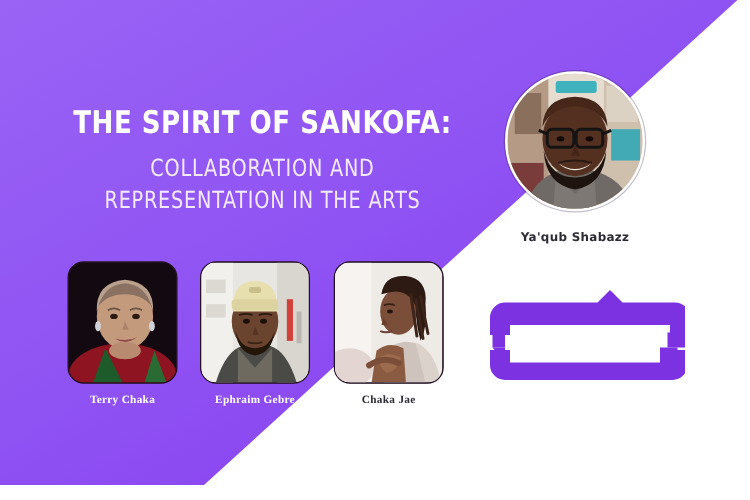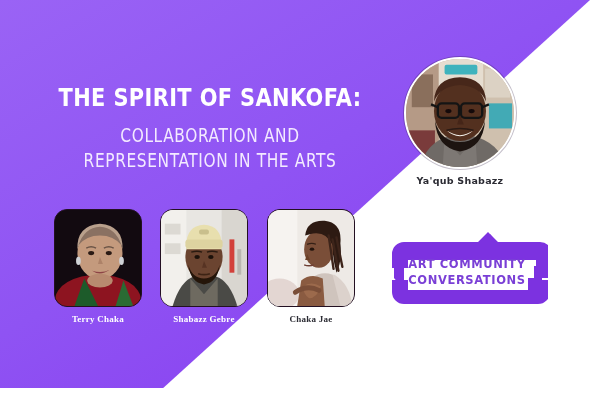--- a/index.html
+++ b/index.html
@@ -91,21 +91,21 @@
   .host-photo {
     width:112px; height:112px;
     border-radius:50%;
     overflow:hidden;
     border:2.5px solid #ffffff;
     box-shadow:0 0 0 1px rgba(40,20,60,.28);
     background:#d8c7b6;
   }
   .host-photo svg { display:block; width:100%; height:100%; }
   .host-name {
-    margin-top:6px;
+    margin-top:16px;
     text-align:center;
     width:112px;
     font-family:"DejaVu Sans","Liberation Sans", sans-serif;
     font-size:9.5px;
     font-weight:bold;
     letter-spacing:0.25px;
     color:#2b2b33;
     white-space:nowrap;
   }
 
@@ -193,21 +193,21 @@
           <rect x="39" y="20" width="10" height="5" rx="2" fill="#c9bf8c"></rect>
           <ellipse cx="37" cy="48" rx="2.8" ry="2" fill="#1c110a"></ellipse>
           <ellipse cx="51" cy="48" rx="2.8" ry="2" fill="#1c110a"></ellipse>
           <path d="M31 43 Q37 41 42 43" stroke="#2a1a10" stroke-width="1.5" fill="none"></path>
           <path d="M47 43 Q52 41 58 43" stroke="#2a1a10" stroke-width="1.5" fill="none"></path>
           <path d="M44 52 L42 59 L47 59 Z" fill="#573323"></path>
           <path d="M28 56 Q30 74 44 76 Q58 74 60 56 Q56 70 44 70 Q32 70 28 56 Z" fill="#241509"></path>
           <path d="M38 65 Q44 67 50 65" stroke="#3d2314" stroke-width="1.6" fill="none"></path>
         </svg>
       </div>
-      <div class="thumb-name">Shabazz Gebre</div>
+      <div class="thumb-name">Ephraim Gebre</div>
     </div>
 
     <div class="thumb-card" style="left:267px; top:209px;">
       <div class="thumb-photo">
         <svg viewBox="0 0 88 98" preserveAspectRatio="xMidYMid slice">
           <rect width="88" height="98" fill="#eeeae6"></rect>
           <rect x="0" y="0" width="30" height="98" fill="#f6f3f0"></rect>
           <ellipse cx="12" cy="86" rx="20" ry="16" fill="#e3d6d2"></ellipse>
           <path d="M30 98 Q34 74 52 66 L68 66 Q84 76 86 98 Z" fill="#dcd2cc"></path>
           <path d="M44 70 Q54 62 66 66 L74 98 L40 98 Z" fill="#cfc4bd"></path>
@@ -263,19 +263,15 @@
 
   <div class="logo-lockup">
     <svg viewBox="0 0 162 82">
       <path d="M8 24 a10 10 0 0 1 10 -10 h76 l10 -12 l10 12 h40 a10 10 0 0 1 10 10 v10 h-14 v-6 h-132 v6 h-10 z" fill="#7c32e0"></path>
       <path d="M8 34 h10 v12 h-10 z" fill="#7c32e0"></path>
       <path d="M148 34 h14 v12 h-14 z" fill="#7c32e0"></path>
       <path d="M8 46 h10 v12 h124 v-12 h14 v12 a10 10 0 0 1 -10 10 h-118 a10 10 0 0 1 -10 -10 z" fill="#7c32e0"></path>
       <path d="M6 22 a12 12 0 0 1 12 -12 h74 l10 -10 l10 10 h42 a12 12 0 0 1 12 12 v14 h-16 v-8 h-128 v8 h-16 z" fill="#7c32e0"></path>
       <path d="M6 48 h16 v12 h126 v-12 h16 v12 a12 12 0 0 1 -12 12 h-134 a12 12 0 0 1 -12 -12 z" fill="#7c32e0"></path>
     </svg>
-    <div class="logo-text-wrap">
-      <div class="logo-line">ART COMMUNITY</div>
-      <div class="logo-line">CONVERSATIONS</div>
-    </div>
   </div>
 
 </div>
 
 </body></html>

